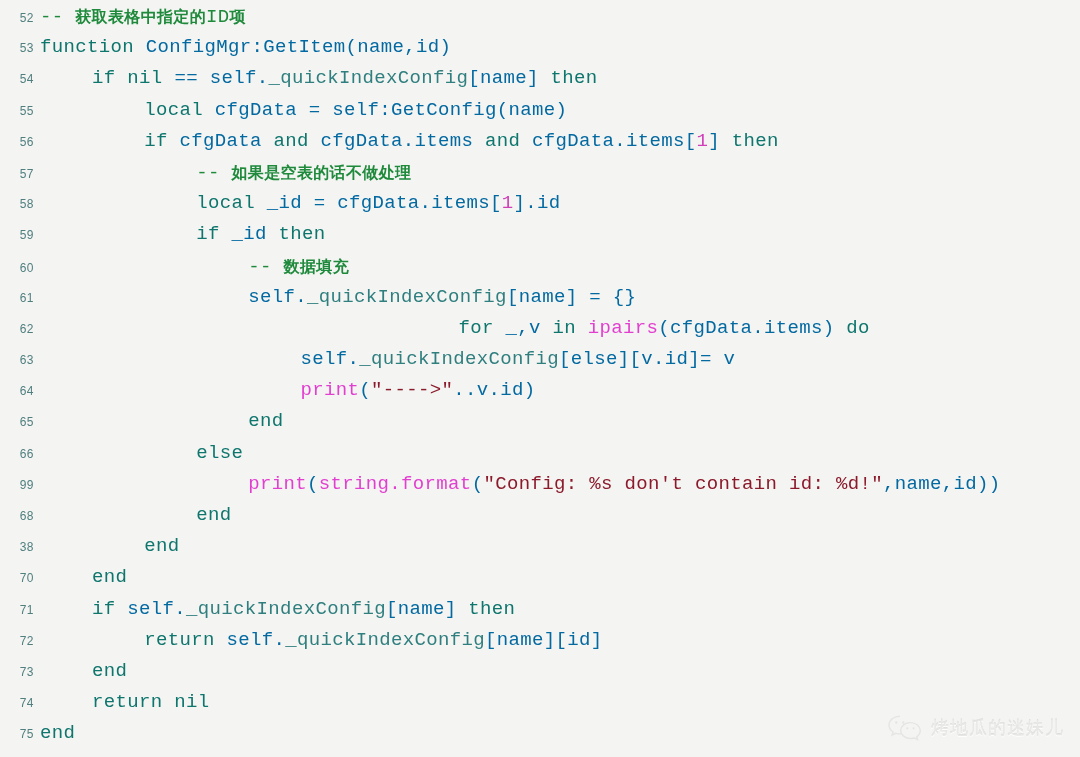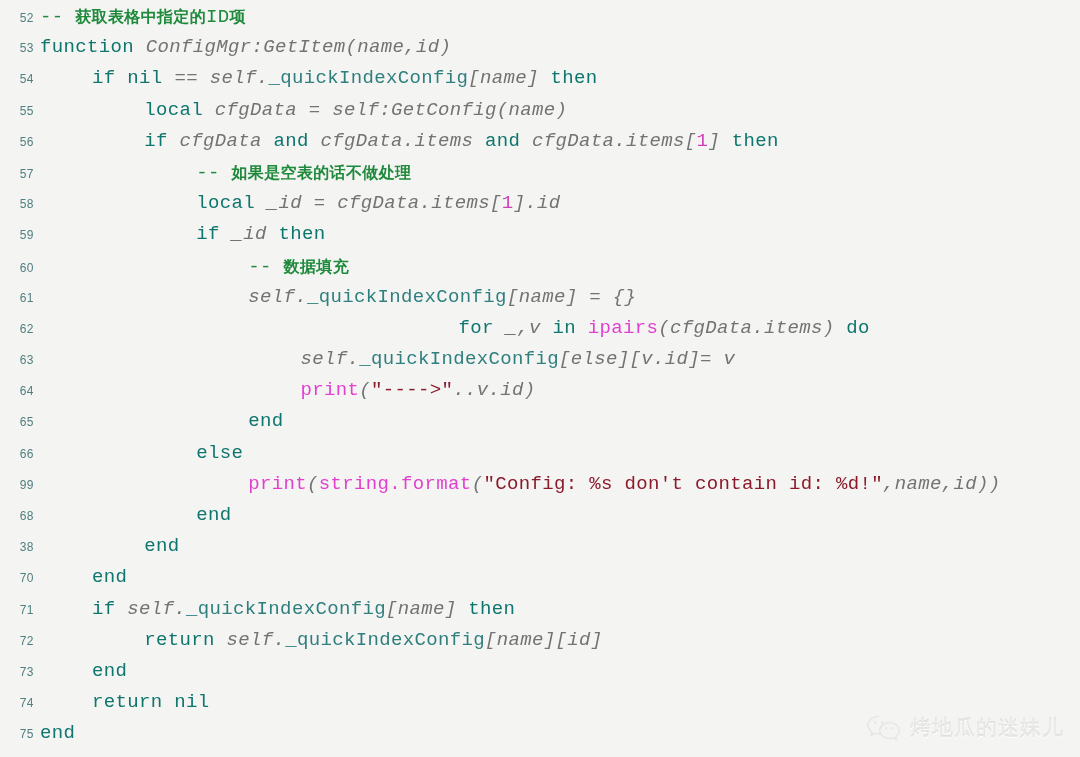--- a/index.html
+++ b/index.html
@@ -55,42 +55,42 @@
   }
 
   
   .t-kw      { color: #0f766e; }
   .t-com     { color: #1f8a3c; }
   .t-com-cjk { color: #1f8a3c; font-family: "DejaVu Sans", "Liberation Sans", sans-serif; font-weight: bold; font-size: 16px; }
   .t-fn      { color: #e23fd0; }
   .t-str     { color: #8b1a2b; }
   .t-num     { color: #d13fb8; }
   .t-prop    { color: #2f7f7f; }
-  .t-plain   { color: #737373; font-style: italic; }
+  .t-plain   { color: #0369a1; }
 
   
   #watermark {
     position: absolute;
     right: 16px;
     bottom: 14px;
     display: flex;
     align-items: center;
     gap: 8px;
     opacity: 0.92;
     user-select: none;
     pointer-events: none;
   }
   #watermark .wm-logo {
     width: 36px;
     height: 30px;
     display: block;
   }
   #watermark .wm-text {
     font-family: "DejaVu Sans", "Liberation Sans", sans-serif;
-    font-size: 21px;
+    font-size: 18px;
     color: #e6e6e4;
     text-shadow: 0 1px 0 #ffffff, 0 -1px 0 #dedede;
     letter-spacing: 1px;
   }
 </style>
 </head>
 <body>
 
 <div id="code-viewer">
 

